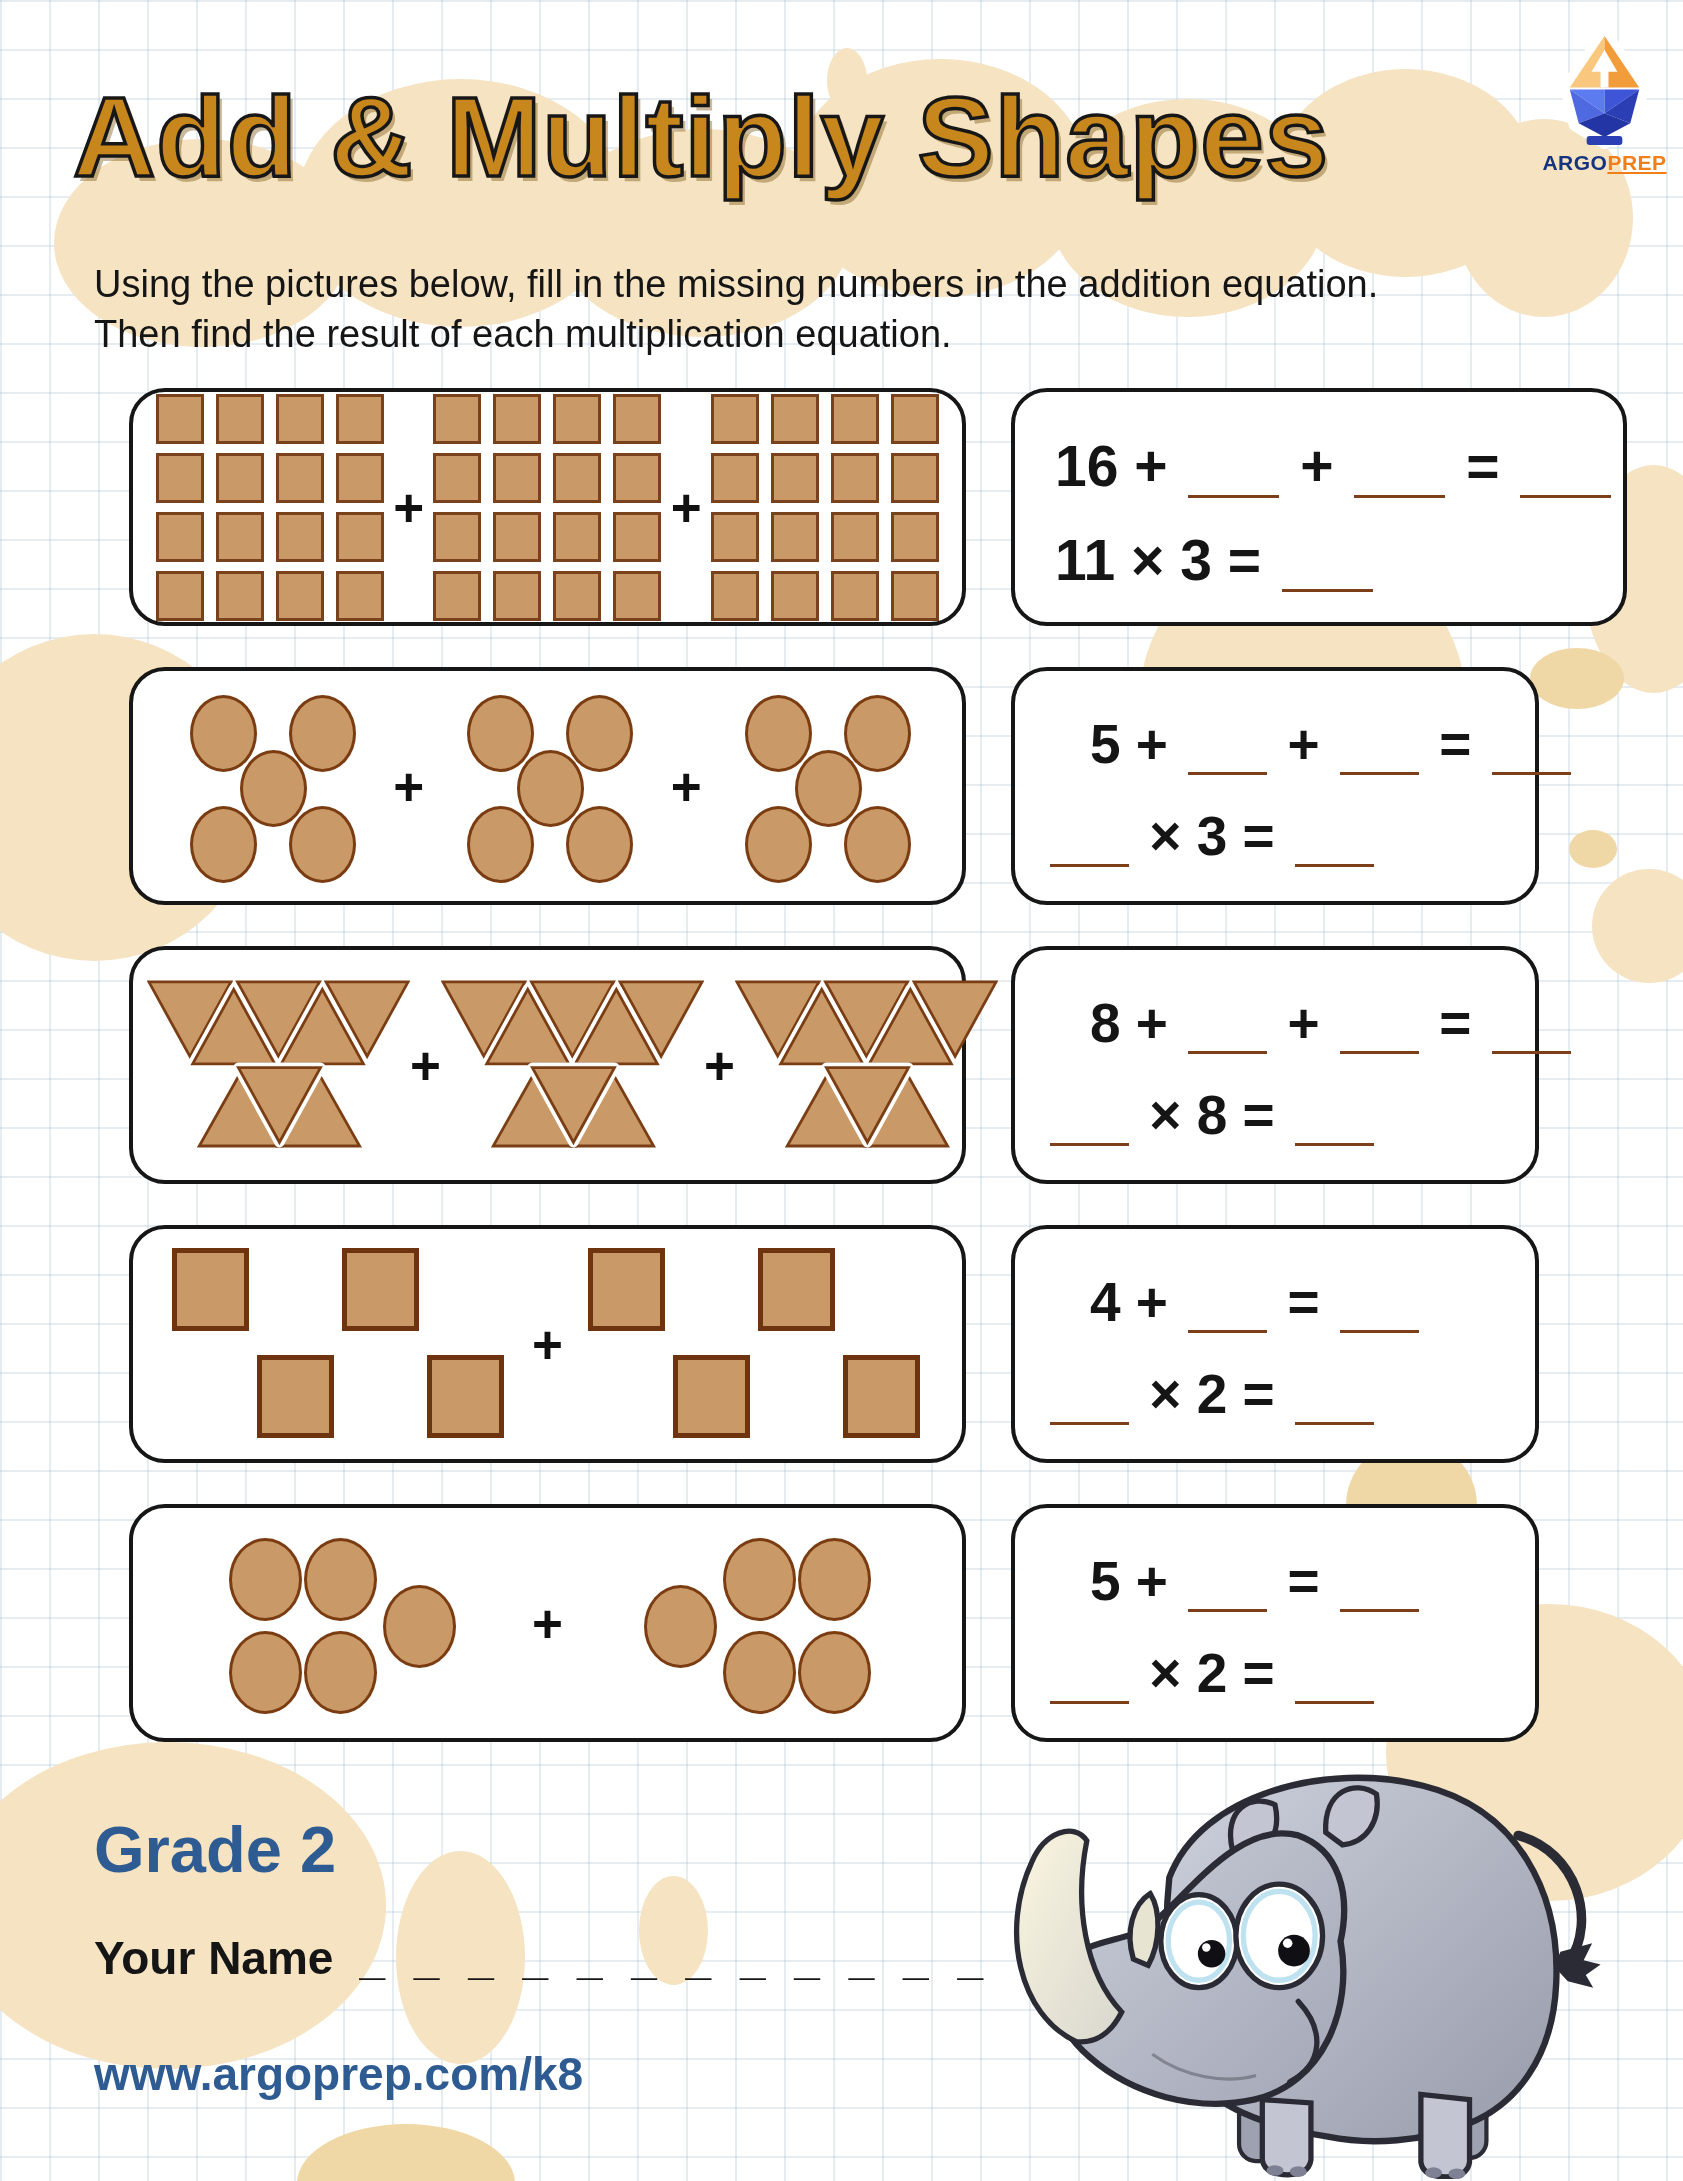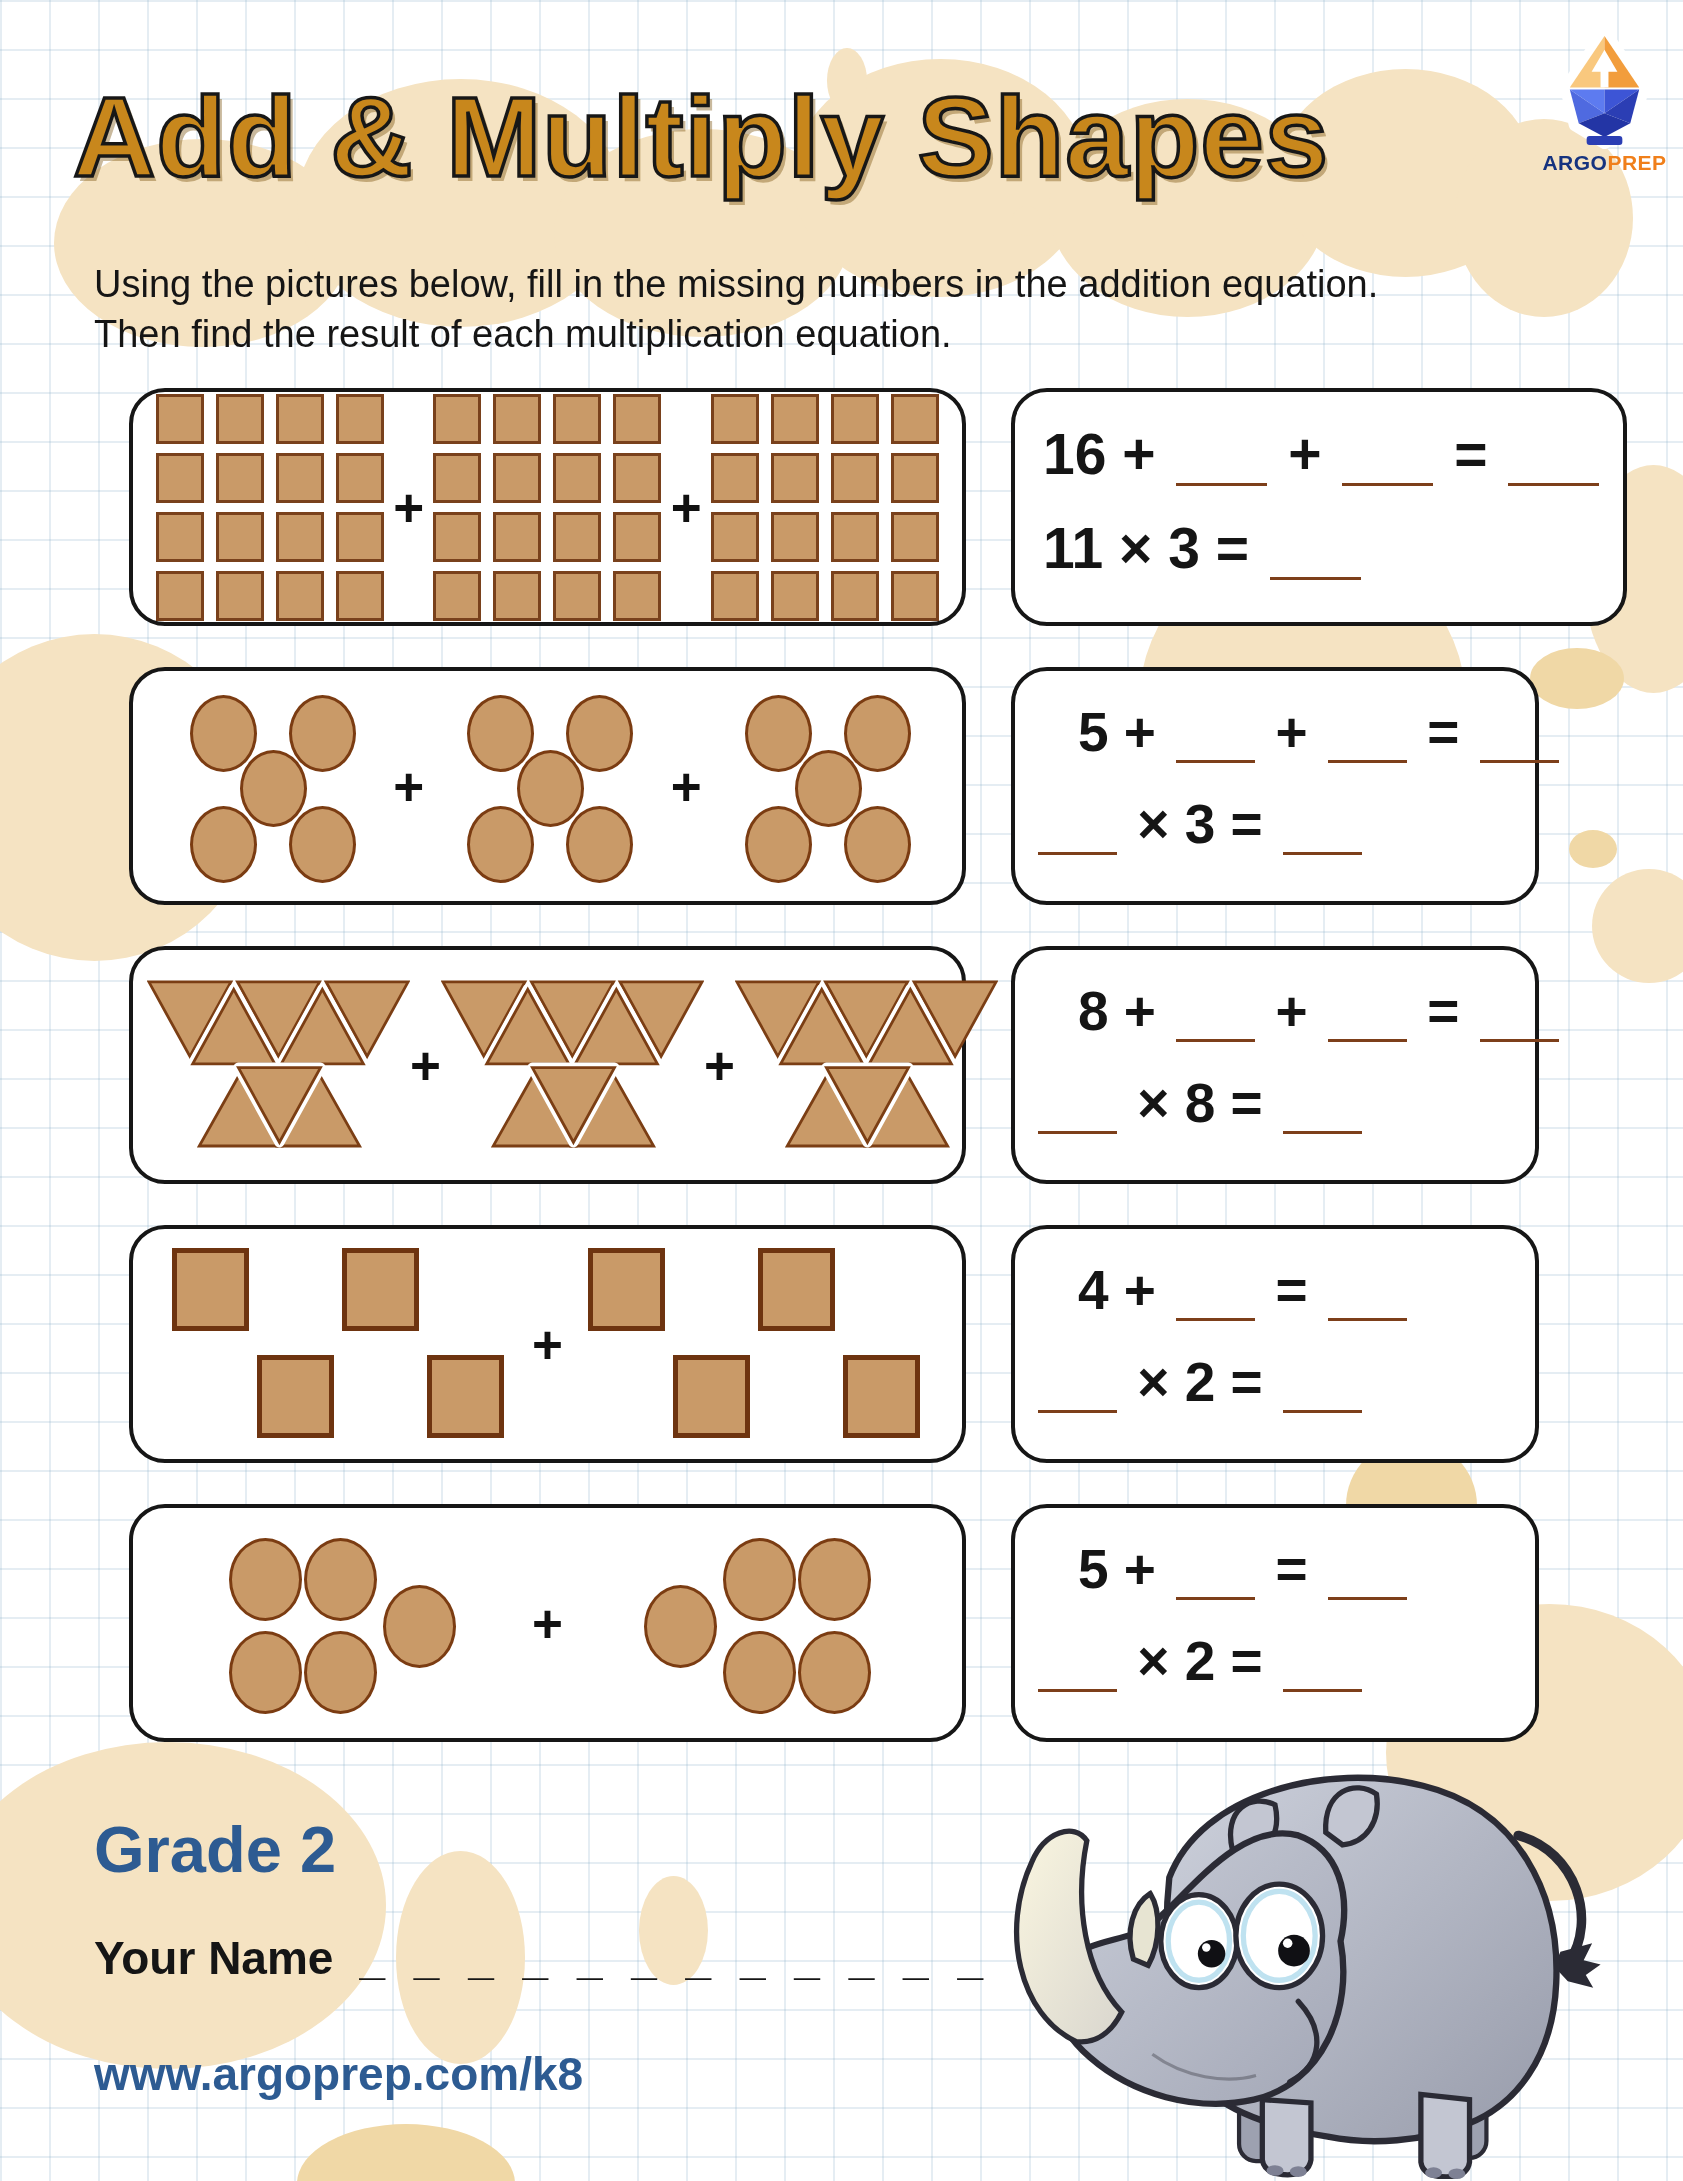--- a/index.html
+++ b/index.html
@@ -13,21 +13,21 @@
     font-family:"Liberation Sans","DejaVu Sans",sans-serif;
     color:#151515;
   }
   .blob{position:absolute;border-radius:50%;background:#f5e3c2;z-index:0;}
   .blob.tan{background:#f0d8a6;}
 
   
   .logo{position:absolute;left:1540px;top:26px;width:129px;text-align:center;z-index:2;}
   .logo-text{font-size:21px;font-weight:800;letter-spacing:0.5px;margin-top:-4px;}
   .logo-text .argo{color:#16337f;}
-  .logo-text .prep{color:#f07f1a;}
+  .logo-text .prep{color:#f07f1a;text-decoration:underline;}
 
   
   .title{
     position:absolute;left:57px;top:55px;width:1485px;margin:16px;z-index:1;
     font-size:114px;font-weight:800;letter-spacing:1px;
     color:#c8871c;-webkit-text-stroke:3.5px #171717;
     text-shadow:4px 5px 0 rgba(120,80,10,.40);
     white-space:nowrap;
   }
   .instructions{position:absolute;left:94px;top:259px;font-size:38px;line-height:1.32;font-weight:500;z-index:1;}
@@ -35,21 +35,21 @@
   
   .rows{position:absolute;left:129px;top:388px;width:1525px;z-index:1;}
   .wrow{display:flex;margin-bottom:41px;align-items:stretch;}
   .shape-box,.result-box{
     box-sizing:border-box;background:#fff;border:4px solid #161616;border-radius:36px;
     height:238px;
   }
   .shape-box{
     width:837px;display:flex;justify-content:space-evenly;align-items:center;padding:0 14px;
   }
-  .result-box{width:528px;margin-left:45px;padding:0;}
+  .result-box{width:528px;margin-left:45px;padding:12px;}
   .wrow.row0 .result-box{width:616px;}
   .plus{font-size:53px;font-weight:900;color:#111;line-height:1;}
 
   
   .eq{font-size:55px;font-weight:700;white-space:nowrap;}
   .wrow.row0 .eq{font-size:57px;}
   .eline{line-height:1;}
   .eline.l1{margin-top:34px;margin-bottom:34px;padding-left:63px;}
   .eline.l2{padding-left:18px;}
   .wrow.row0 .eline.l1,.wrow.row0 .eline.l2{padding-left:28px;}

